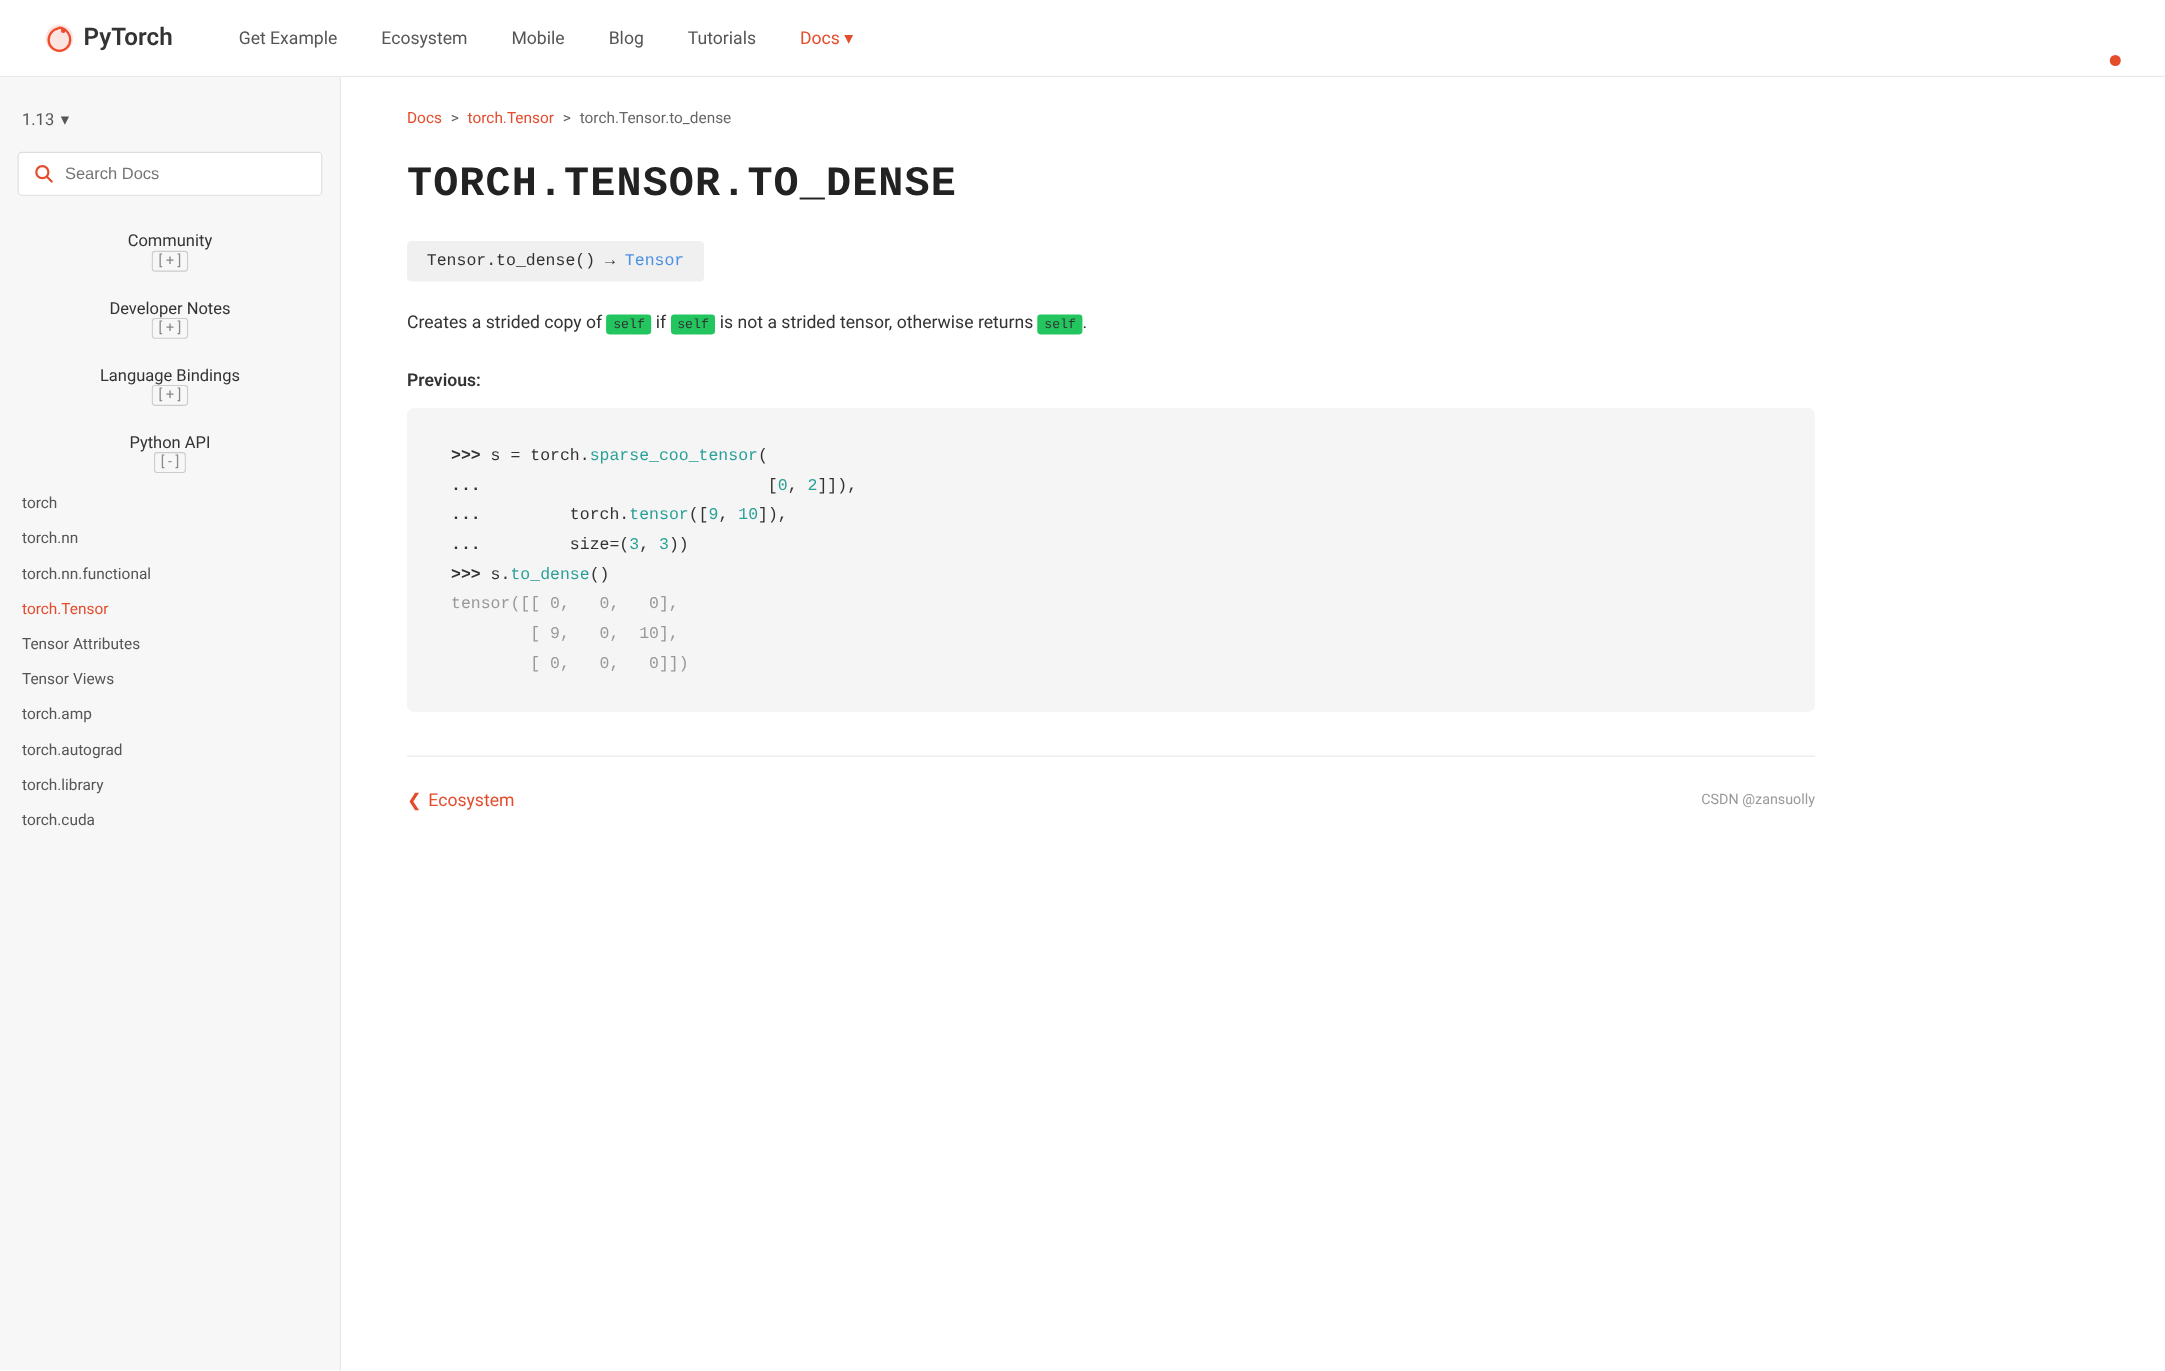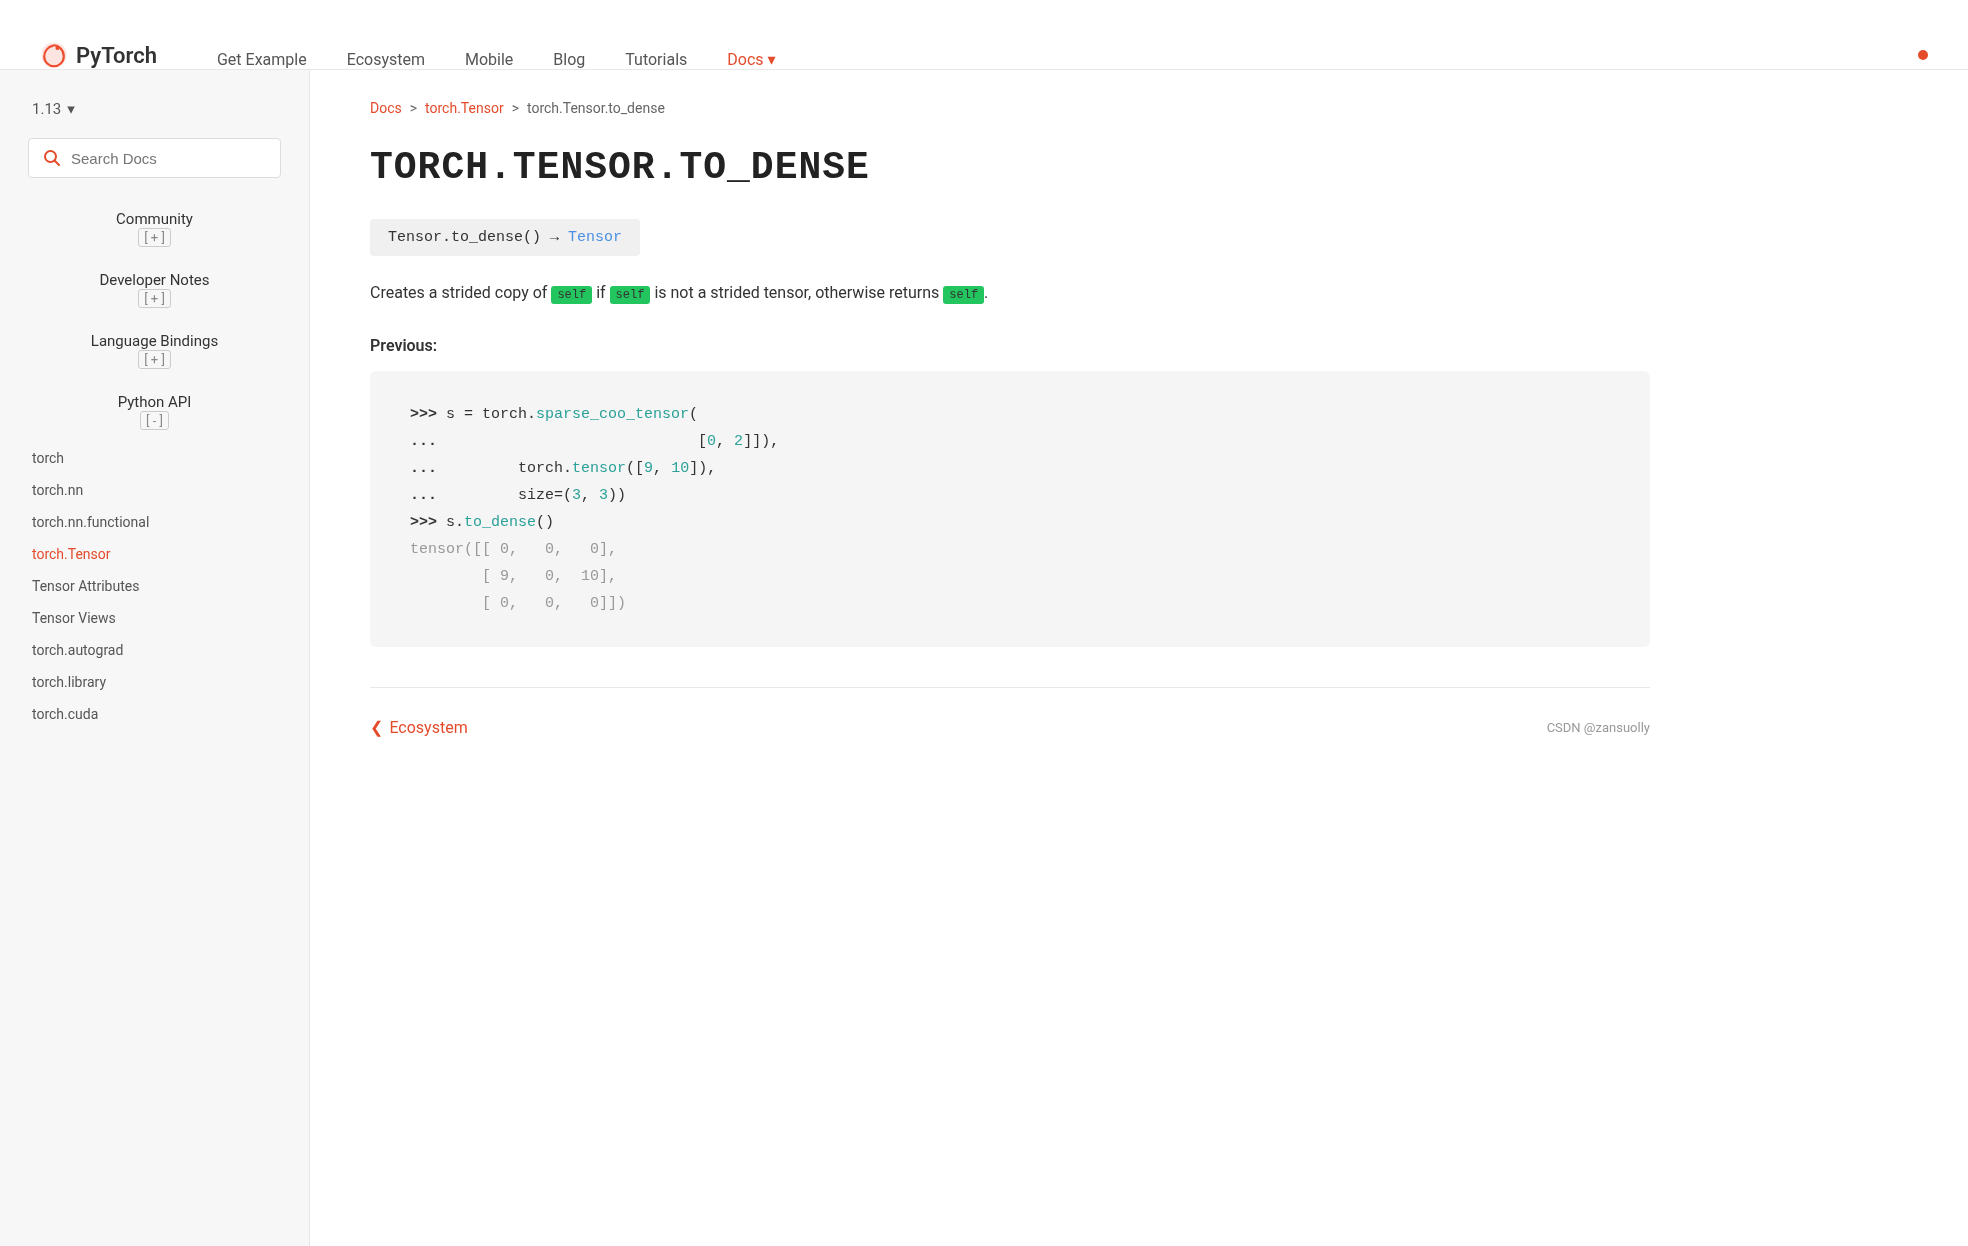--- a/index.html
+++ b/index.html
@@ -1,21 +1,21 @@
 <!DOCTYPE html>
 <html><head>
   <meta charset="utf-8">
   <style>
     * { margin: 0; padding: 0; box-sizing: border-box; }
     body { font-family: -apple-system, BlinkMacSystemFont, 'Segoe UI', Roboto, sans-serif; background: #fff; color: #333; font-size: 16px; }
 
     
     .header {
       display: flex;
-      align-items: flex-end;
+      align-items: center;
       padding: 0 40px;
       height: 70px;
       border-bottom: 1px solid #e8e8e8;
       background: #fff;
       position: relative;
     }
     .logo-area {
       display: flex;
       align-items: center;
       gap: 8px;
@@ -65,21 +65,21 @@
       display: flex;
       min-height: calc(100vh - 70px);
     }
 
     
     .sidebar {
       width: 310px;
       min-width: 310px;
       background: #f7f7f7;
       border-right: 1px solid #e8e8e8;
-      padding: 20px 12px;
+      padding: 20px 0;
       overflow-y: auto;
     }
     .version-selector {
       padding: 10px 20px 20px;
       display: flex;
       align-items: center;
       gap: 6px;
       font-size: 15px;
       color: #555;
       cursor: pointer;
@@ -287,20 +287,21 @@
       <span>Python API</span>
       <span class="sidebar-toggle">[ - ]</span>
     </div>
 
     <div class="sidebar-sub-item">torch</div>
     <div class="sidebar-sub-item">torch.nn</div>
     <div class="sidebar-sub-item">torch.nn.functional</div>
     <div class="sidebar-sub-item active">torch.Tensor</div>
     <div class="sidebar-sub-item">Tensor Attributes</div>
     <div class="sidebar-sub-item">Tensor Views</div>
+    <div class="sidebar-sub-item">torch.amp</div>
     <div class="sidebar-sub-item">torch.autograd</div>
     <div class="sidebar-sub-item">torch.library</div>
     <div class="sidebar-sub-item">torch.cuda</div>
   </aside>
 
   <main class="main">
     
     <div class="breadcrumb">
       <a>Docs</a>
       <span>&gt;</span>

